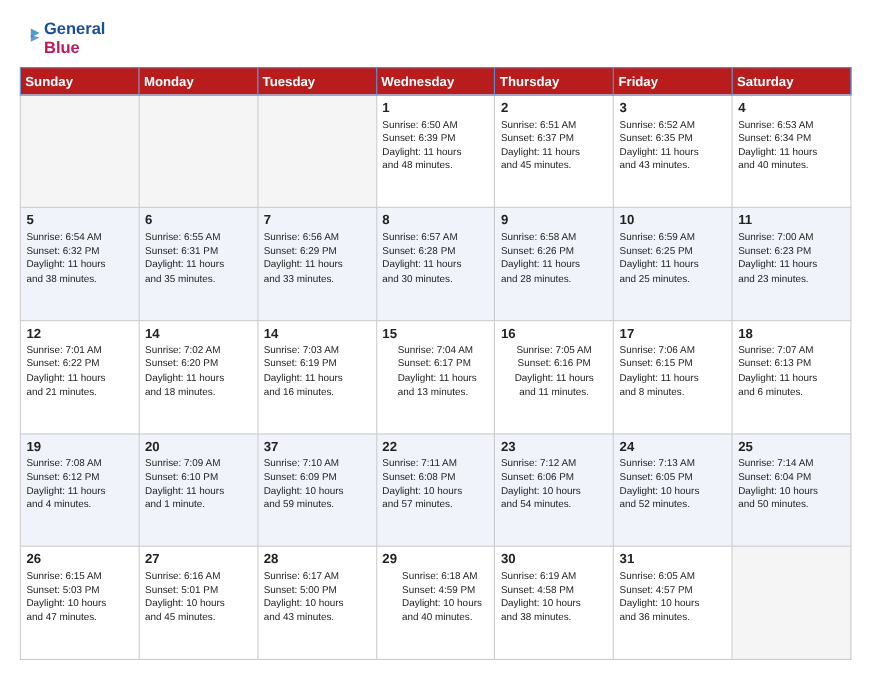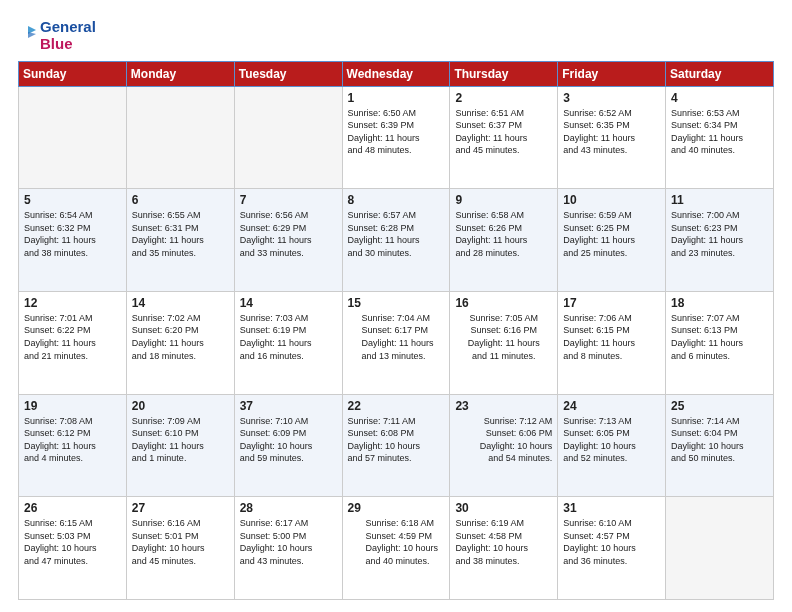--- a/index.html
+++ b/index.html
@@ -280,21 +280,21 @@
           </td>
           <td>
             <span class="day-number">22</span>
             <div class="day-info" style="white-space: pre-line;">Sunrise: 7:11 AM
 Sunset: 6:08 PM
 Daylight: 10 hours
 and 57 minutes.</div>
           </td>
           <td>
             <span class="day-number">23</span>
-            <div class="day-info" style="white-space: pre-line; text-align: right;">Sunrise: 7:12 AM
+            <div class="day-info" style="white-space: pre-line;">Sunrise: 7:12 AM
 Sunset: 6:06 PM
 Daylight: 10 hours
 and 54 minutes.</div>
           </td>
           <td>
             <span class="day-number">24</span>
             <div class="day-info" style="white-space: pre-line;">Sunrise: 7:13 AM
 Sunset: 6:05 PM
 Daylight: 10 hours
 and 52 minutes.</div>
@@ -338,21 +338,21 @@
           </td>
           <td>
             <span class="day-number">30</span>
             <div class="day-info" style="white-space: pre-line;">Sunrise: 6:19 AM
 Sunset: 4:58 PM
 Daylight: 10 hours
 and 38 minutes.</div>
           </td>
           <td>
             <span class="day-number">31</span>
-            <div class="day-info" style="white-space: pre-line;">Sunrise: 6:10 AM
+            <div class="day-info" style="white-space: pre-line;">Sunrise: 6:05 AM
 Sunset: 4:57 PM
 Daylight: 10 hours
 and 36 minutes.</div>
           </td>
           <td class="empty"></td>
         </tr>
       </tbody>
   </table>
 </div>
 

